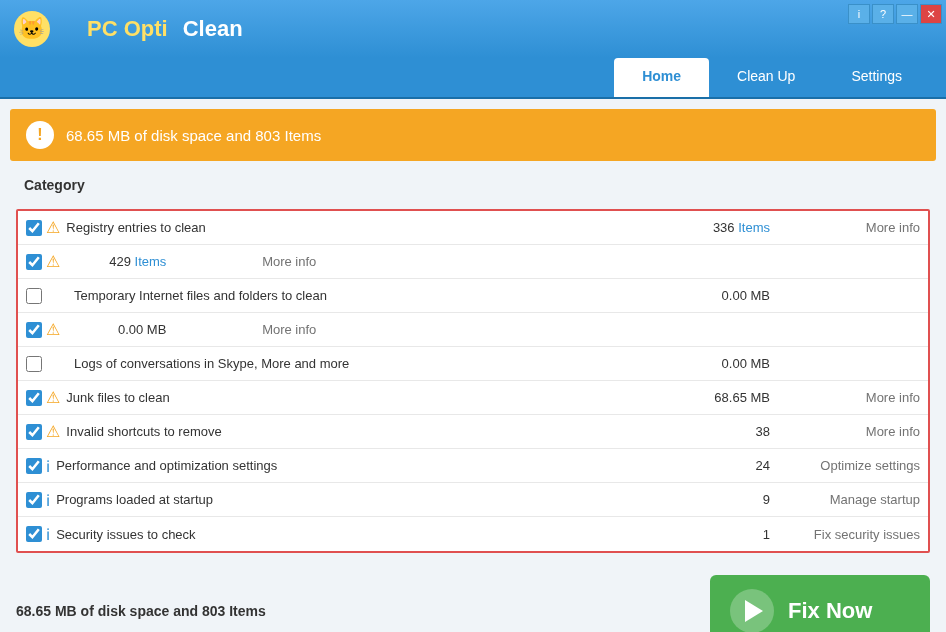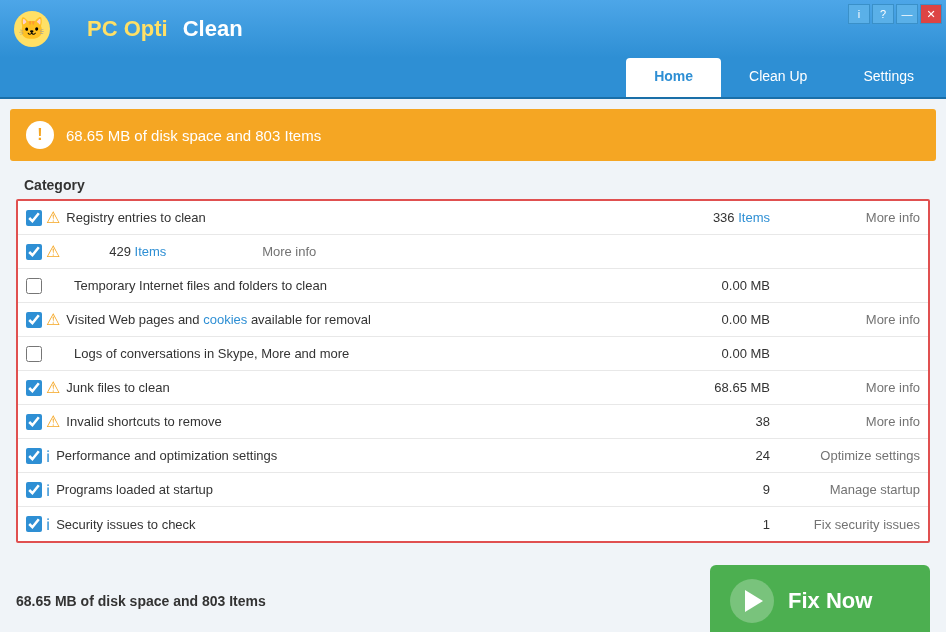--- a/index.html
+++ b/index.html
@@ -12,32 +12,32 @@
     .logo-text { font-size: 22px; font-weight: bold; color: white; }
     .logo-text span.opti { color: #ffe066; margin-left: 27px; }
     .logo-text span.clean { color: white; padding-left: 15px; }
 
     
     .window-controls { position: absolute; top: 4px; right: 4px; display: flex; gap: 2px; }
     .win-btn { width: 22px; height: 20px; background: #5ab0e8; border: 1px solid #3a90c8; color: white; font-size: 11px; display: flex; align-items: center; justify-content: center; cursor: pointer; }
     .win-btn.close { background: #d44; }
 
     
-    .nav-bar { background: #2e8fd4; display: flex; justify-content: flex-end; padding-right: 4px; border-bottom: 2px solid #1a6fa8; }
+    .nav-bar { background: #2e8fd4; display: flex; justify-content: flex-end; padding-right: 16px; border-bottom: 2px solid #1a6fa8; }
     .nav-tab { padding: 10px 28px; color: white; font-size: 14px; cursor: pointer; border-bottom: 3px solid transparent; }
     .nav-tab.active { background: white; color: #2e8fd4; font-weight: bold; border-radius: 4px 4px 0 0; }
 
     
     .alert-bar { background: #f5a623; display: flex; align-items: center; gap: 12px; padding: 12px 16px; margin: 10px 10px 8px 10px; border-radius: 3px; }
     .alert-icon { background: white; color: #f5a623; width: 28px; height: 28px; border-radius: 50%; display: flex; align-items: center; justify-content: center; font-weight: bold; font-size: 16px; flex-shrink: 0; }
     .alert-text { color: white; font-size: 15px; font-weight: 500; }
 
     
     .main { padding: 0 16px 10px 16px; }
-    .category-header { font-weight: bold; font-size: 14px; color: #333; padding: 8px 0 6px 8px; }
+    .category-header { font-weight: bold; font-size: 14px; color: #333; padding: 8px 0 16px 8px; }
 
     
     .items-list { border: 2px solid #e05050; border-radius: 2px; }
     .item-row { display: flex; align-items: center; padding: 5px 8px; border-bottom: 1px solid #e8e8e8; background: white; min-height: 34px; }
     .item-row:last-child { border-bottom: none; }
     .checkbox { width: 16px; height: 16px; margin-right: 4px; accent-color: #2e8fd4; flex-shrink: 0; }
     .warn-icon { color: #f5a623; font-size: 16px; margin-right: 6px; flex-shrink: 0; }
     .info-icon { color: #2e8fd4; font-size: 16px; margin-right: 6px; flex-shrink: 0; }
     .item-label { color: #333; flex: 1; }
     .item-label em { font-style: normal; color: #2e8fd4; }
@@ -111,21 +111,20 @@
         <input type="checkbox" class="checkbox" style="">
         <span style="width:22px; margin-right:6px;"></span>
         <span class="item-label">Temporary Internet files and folders to clean</span>
         <span class="item-value">0.00 MB</span>
         <span class="item-link"></span>
       </div>
 
       <div class="item-row">
         <input type="checkbox" class="checkbox" checked="" style="">
         <span class="warn-icon">⚠</span>
-        <span class="item-label">Visited Web pages and <em>cookies</em> available for removal</span>
         <span class="item-value">0.00 MB</span>
         <a class="item-link">More info</a>
       </div>
 
       <div class="item-row">
         <input type="checkbox" class="checkbox" style="">
         <span style="width:22px; margin-right:6px;"></span>
         <span class="item-label">Logs of conversations in Skype, More and more</span>
         <span class="item-value">0.00 MB</span>
         <span class="item-link"></span>

